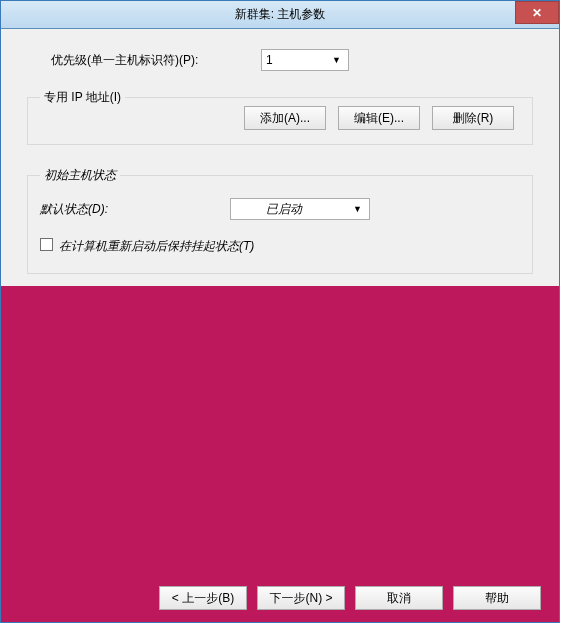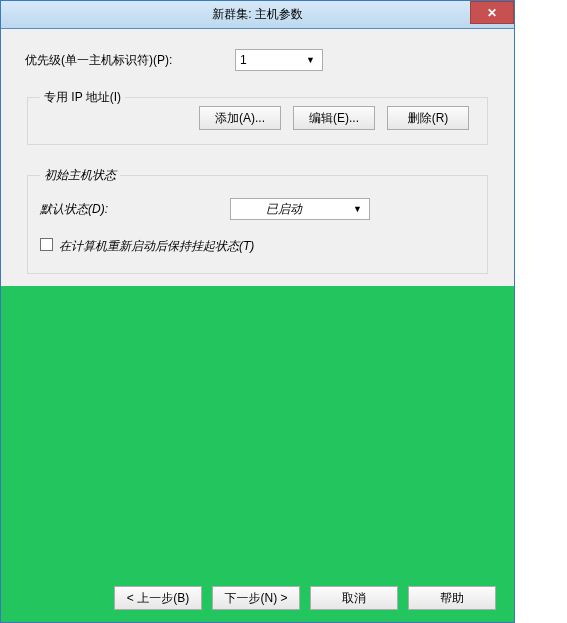--- a/index.html
+++ b/index.html
@@ -1,21 +1,21 @@
 <!DOCTYPE html>
 <html><head>
 <meta charset="utf-8">
 <style>
 * { box-sizing: border-box; font-family: "Microsoft YaHei", "SimSun", Tahoma, sans-serif; font-size: 12px; }
 body { margin: 0; padding: 0; background: #fff; }
 .window {
-  width: 515px;
+  width: 560px;
   height: 623px;
   border: 1px solid #3a7ab8;
-  background: #22c55e;
+  background: #be185d;
   position: relative;
 }
 .titlebar {
   height: 28px;
   background: linear-gradient(to bottom, #d7e9f7, #bcd8ef);
   border-bottom: 1px solid #5a8fbd;
   display: flex;
   align-items: center;
   justify-content: center;
   position: relative;
@@ -26,21 +26,21 @@
   width: 44px; height: 23px;
   background: #c75050;
   color: #fff; font-size: 15px; font-weight: bold;
   display: flex; align-items: center; justify-content: center;
   border: 1px solid #a04040;
   cursor: pointer;
 }
 .content { padding: 20px 24px 12px 24px; background: #f0f0f0; }
 .row { display: flex; align-items: center; margin-bottom: 18px; }
 .label { color: #000; }
-.priority-label { width: 210px; }
+.priority-label { width: 210px; margin-left: 26px; }
 .select {
   background: #fff;
   border: 1px solid #adadad;
   height: 22px;
   padding: 0 4px;
 }
 .priority-select { width: 88px; }
 .fieldset {
   border: 1px solid #d9d9d9;
   padding: 0 18px 14px 12px;

